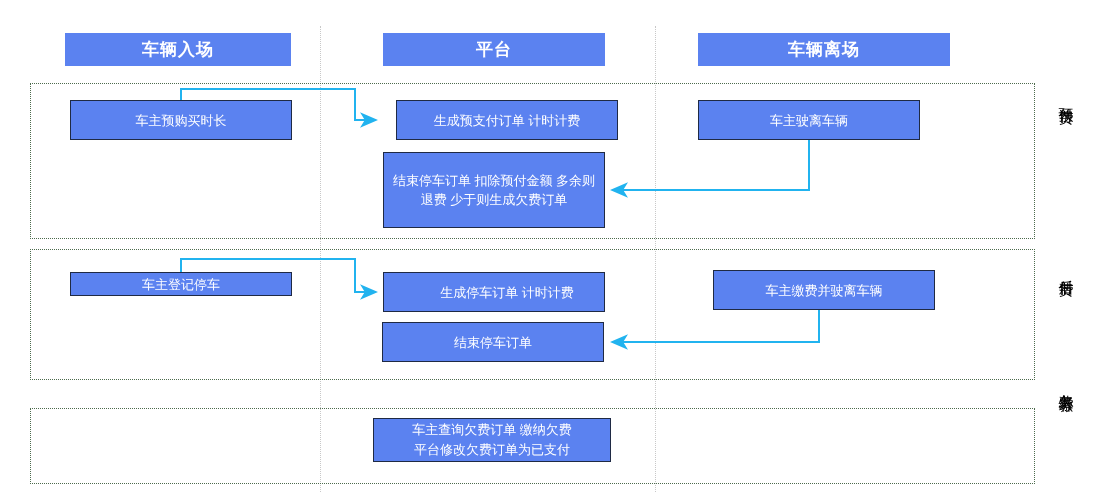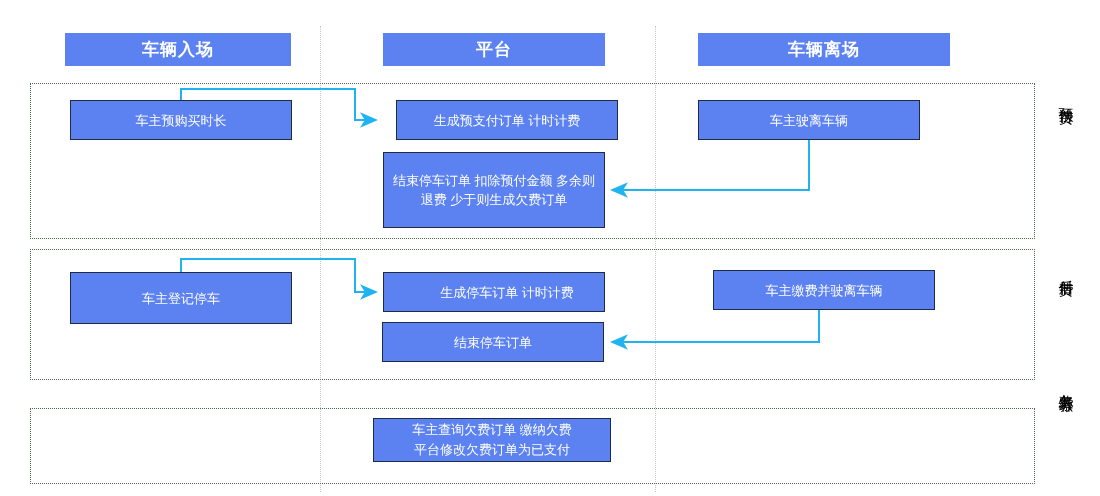--- a/index.html
+++ b/index.html
@@ -114,21 +114,21 @@
   <div class="node" style="left:383px;top:100px;width:222px;height:40px;margin-left:13px;">
     <span>生成预支付订单 计时计费</span>
   </div>
   <div class="node" style="left:383px;top:152px;width:222px;height:76px;">
     <span>结束停车订单 扣除预付金额 多余则退费 少于则生成欠费订单</span>
   </div>
   <div class="node" style="left:698px;top:100px;width:222px;height:40px;">
     <span>车主驶离车辆</span>
   </div>
 
-  <div class="node" style="left:70px;top:272px;width:222px;height:52px;">
+  <div class="node" style="left:70px;top:272px;width:222px;height:24px;">
     <span>车主登记停车</span>
   </div>
   <div class="node" style="left:383px;top:272px;width:222px;height:40px;padding-left:32px;">
     <span>生成停车订单 计时计费</span>
   </div>
   <div class="node" style="left:382px;top:322px;width:222px;height:40px;">
     <span>结束停车订单</span>
   </div>
   <div class="node" style="left:713px;top:270px;width:222px;height:40px;text-align:center;">
     <span>车主缴费并驶离车辆</span>

